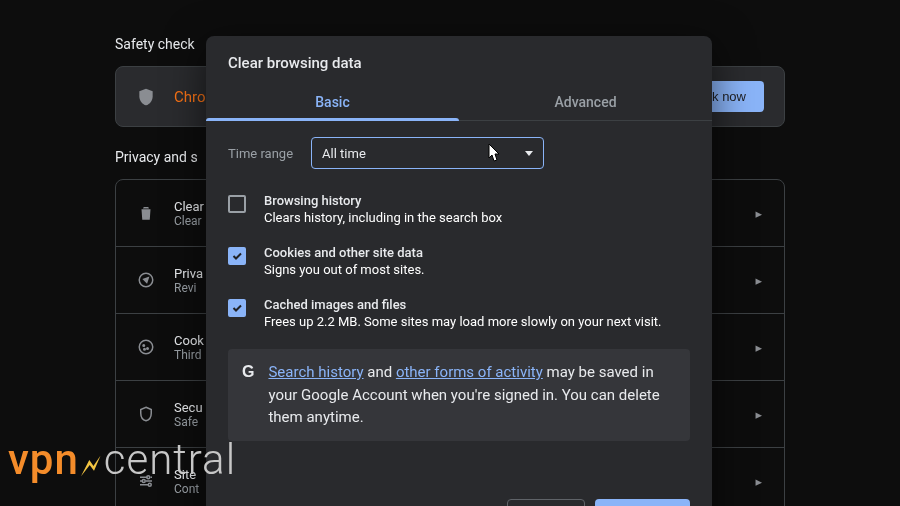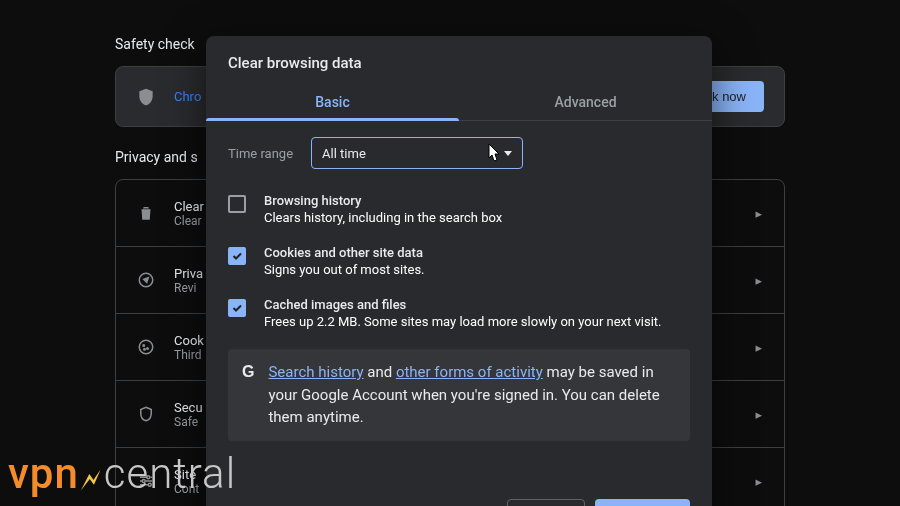--- a/index.html
+++ b/index.html
@@ -32,21 +32,21 @@
     border: 1px solid #3c4043;
     border-radius: 8px;
     padding: 14px 20px;
     display: flex;
     align-items: center;
     gap: 18px;
     margin-bottom: 22px;
     position: relative;
   }
   .card .icon { width: 20px; height: 20px; display:flex; align-items:center; justify-content:center; color:#8a8d92;}
-  .card .label { color:#3b82f6; font-size:13px; }
+  .card .label { color:#f97316; font-size:15px; }
   .card .btn-right {
     margin-left: auto;
     background: #8ab4f8;
     color: #202124;
     border: none;
     border-radius: 4px;
     font-size: 13px;
     padding: 8px 18px;
     font-weight: 500;
   }
@@ -120,21 +120,21 @@
   }
 
   .row-time {
     display: flex;
     align-items: center;
     gap: 18px;
     margin-bottom: 18px;
   }
   .row-time .lbl { color: #9aa0a6; font-size: 13px; }
   .select {
-    width: 212px;
+    width: 233px;
     height: 32px;
     border: 1px solid #8ab4f8;
     border-radius: 4px;
     display: flex;
     align-items: center;
     justify-content: space-between;
     padding: 15px 10px;
     color: #e8eaed;
     font-size: 13px;
     position: relative;
@@ -224,21 +224,21 @@
     top: 142px;
     left: 483px;
     pointer-events: none;
     z-index: 50;
   }
 
   
   .watermark {
     position: absolute;
     left: 8px;
-    bottom: 8px;
+    bottom: 22px;
     font-size: 42px;
     font-weight: 300;
     letter-spacing: 1px;
     color: #c7c7c7;
     display: flex;
     align-items: baseline;
     user-select: none;
   }
   .watermark .vpn { color: #f48c2a; font-weight: 500; }
   .watermark .bolt { color: #f4c542; margin: 0 2px; position:relative; top:2px; font-size:30px;}

